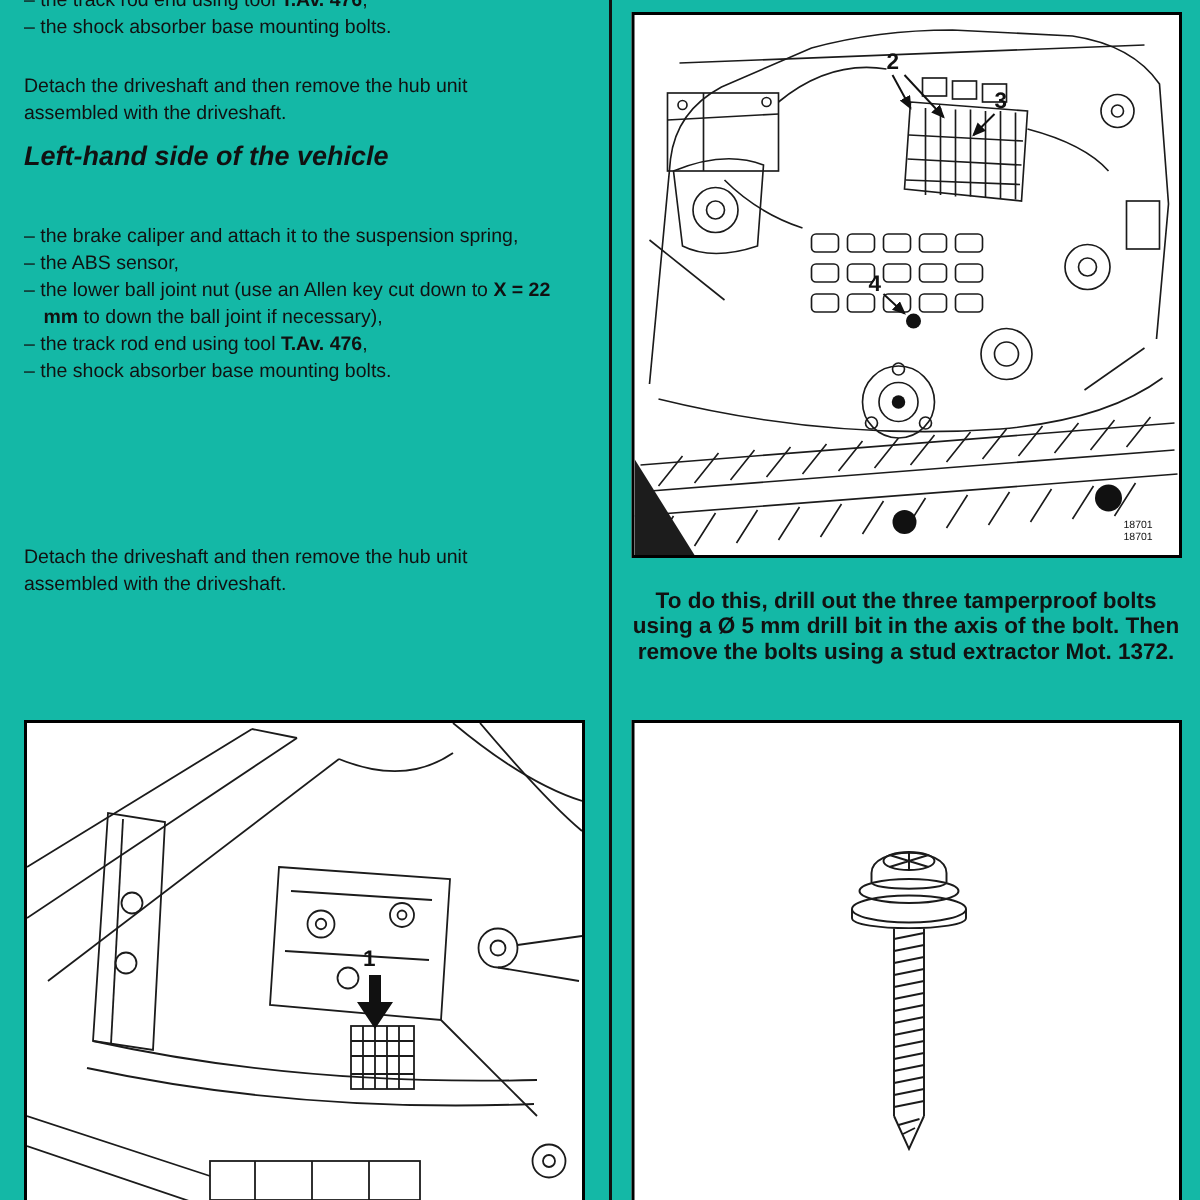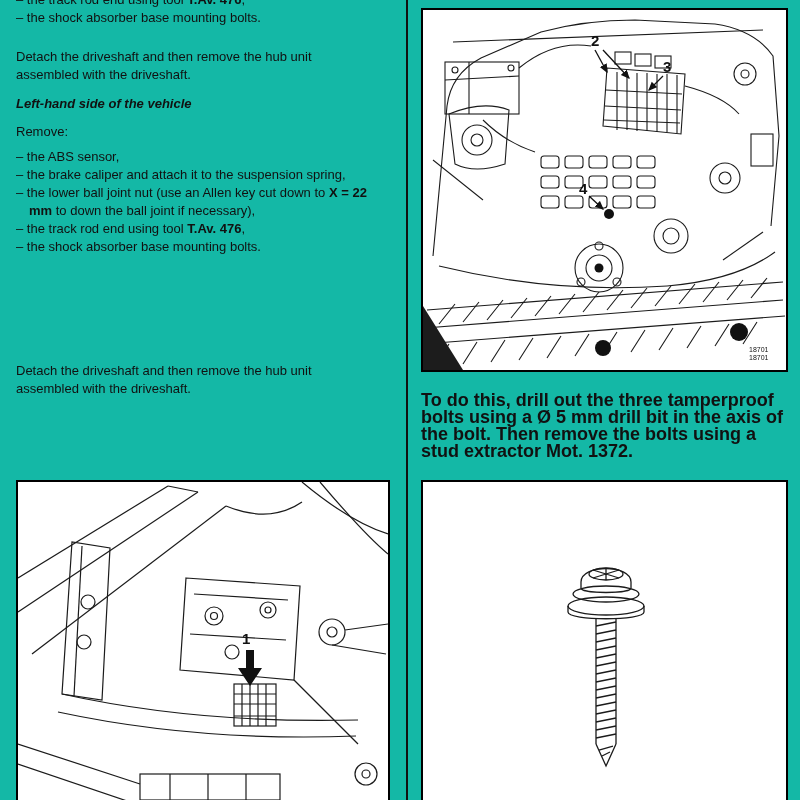--- a/index.html
+++ b/index.html
@@ -4,22 +4,22 @@
 <style>
   * { margin:0; padding:0; box-sizing:border-box; }
   html,body { width:800px; height:800px; }
   body { font-family:"Liberation Sans", sans-serif; background:#ffffff; color:#111; }
   .page { position:relative; width:800px; height:800px; background:#14b8a6; overflow:hidden; }
   .col-left  { position:absolute; left:16px;  top:0; width:378px; height:800px; }
   .col-right { position:absolute; left:421px; top:0; width:367px; height:800px; }
   .divider { position:absolute; left:406px; top:0; width:2px; height:800px; background:#111; }
   .block { position:absolute; left:0; width:360px; font-size:13px; line-height:18px; }
   .li { padding-left:13px; text-indent:-13px; }
-  .heading { font-size:13px; font-weight:bold; font-style:italic; }
-  .caption { position:absolute; left:0; width:366px; font-size:18px; line-height:17px; font-weight:bold; }
+  .heading { font-size:18px; font-weight:bold; font-style:italic; }
+  .caption { position:absolute; left:0; width:366px; font-size:15px; line-height:17px; font-weight:bold;text-align:center; }
   .figure { position:absolute; left:0; background:#fff; border:2.5px solid #000; overflow:hidden; }
   .figure svg { display:block; width:100%; height:100%; }
   svg text { font-family:"Liberation Sans", sans-serif; fill:#111; }
   .callout { font-weight:bold; font-size:15px; }
   .figref { font-size:7px; }
   b { font-weight:bold; }
 </style>
 </head>
 <body>
 
@@ -29,25 +29,24 @@
 
     <div class="block" style="top:-9px">
       <p class="li"><span>– the track rod end using tool </span><b>T.Av. 476</b><span>,</span></p>
       <p class="li"><span>– the shock absorber base mounting bolts.</span></p>
     </div>
 
     <p class="block" style="top:48px">Detach the driveshaft and then remove the hub unit assembled with the driveshaft.</p>
 
     <h3 class="block heading" style="top:95px">Left-hand side of the vehicle</h3>
 
-    <p class="block" style="top:123px">Remove:</p>
 
     <div class="block" style="top:148px">
+      <p class="li"><span>– the brake caliper and attach it to the suspension spring,</span></p>
       <p class="li"><span>– the ABS sensor,</span></p>
-      <p class="li"><span>– the brake caliper and attach it to the suspension spring,</span></p>
       <p class="li"><span>– the lower ball joint nut (use an Allen key cut down to </span><b>X = 22 mm</b><span> to down the ball joint if necessary),</span></p>
       <p class="li"><span>– the track rod end using tool </span><b>T.Av. 476</b><span>,</span></p>
       <p class="li"><span>– the shock absorber base mounting bolts.</span></p>
     </div>
 
     <p class="block" style="top:362px">Detach the driveshaft and then remove the hub unit assembled with the driveshaft.</p>
 
 
     <div class="figure" style="top:480px; width:374px; height:330px">
       <svg viewBox="0 0 370 326">

